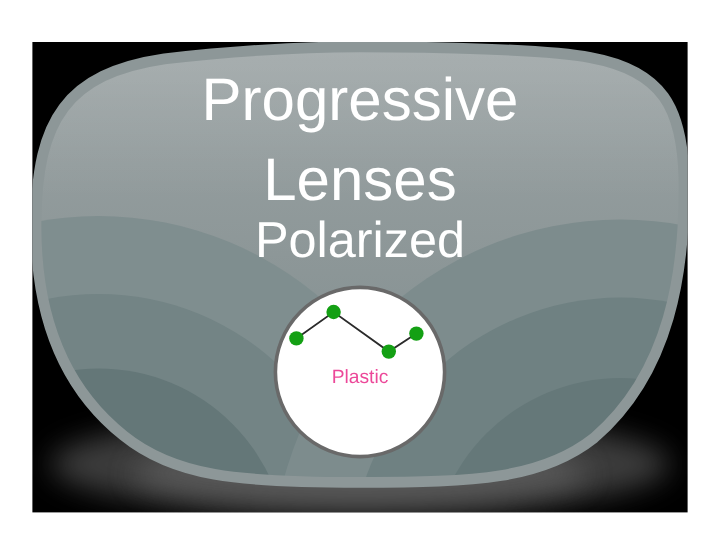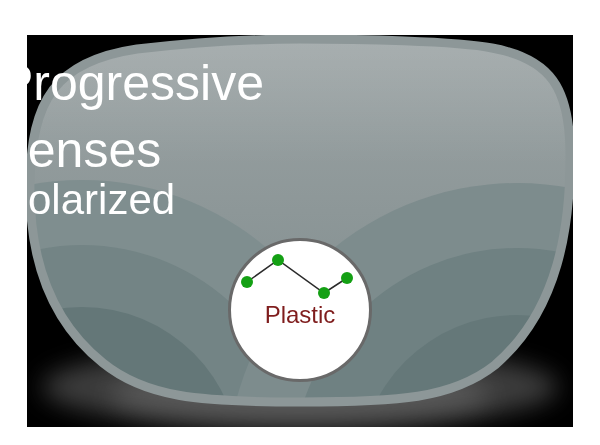--- a/index.html
+++ b/index.html
@@ -6,35 +6,35 @@
   .stage{
     position:relative;width:600px;height:445px;background:#ffffff;
     overflow:hidden;font-family:"Liberation Sans",sans-serif;
   }
   .backdrop{
     position:absolute;left:27px;top:35px;width:546px;height:392px;
     background:#000000;
   }
   .backdrop svg{position:absolute;left:0;top:0;display:block;}
   .headline{
-    position:absolute;left:0;width:600px;
+    position:absolute;left:0;width:600px;text-align:center;
     color:#ffffff;white-space:nowrap;pointer-events:none;
   }
   .headline.l1{top:58px;font-size:50px;line-height:50px;}
   .headline.l2{top:125px;font-size:50px;line-height:50px;}
   .headline.sub{top:179px;font-size:42px;line-height:42px;}
   .badge{
     position:absolute;left:228px;top:238px;width:144px;height:144px;
     box-sizing:border-box;background:#ffffff;border:3px solid #696969;
     border-radius:50%;
   }
   .badge .zigzag{position:absolute;left:0;top:0;width:138px;height:138px;display:block;}
   .badge-text{
     position:absolute;left:0;top:61px;width:138px;text-align:center;
-    font-size:24px;line-height:25px;color:#7f1d1d;
+    font-size:16px;line-height:25px;color:#ec4899;
   }
   .badge-text span{display:block;}
 </style>
 </head>
 <body>
 
 <figure class="stage" style="margin:0">
 
   <div class="backdrop">
     <svg width="546" height="392" viewBox="0 0 546 392">

